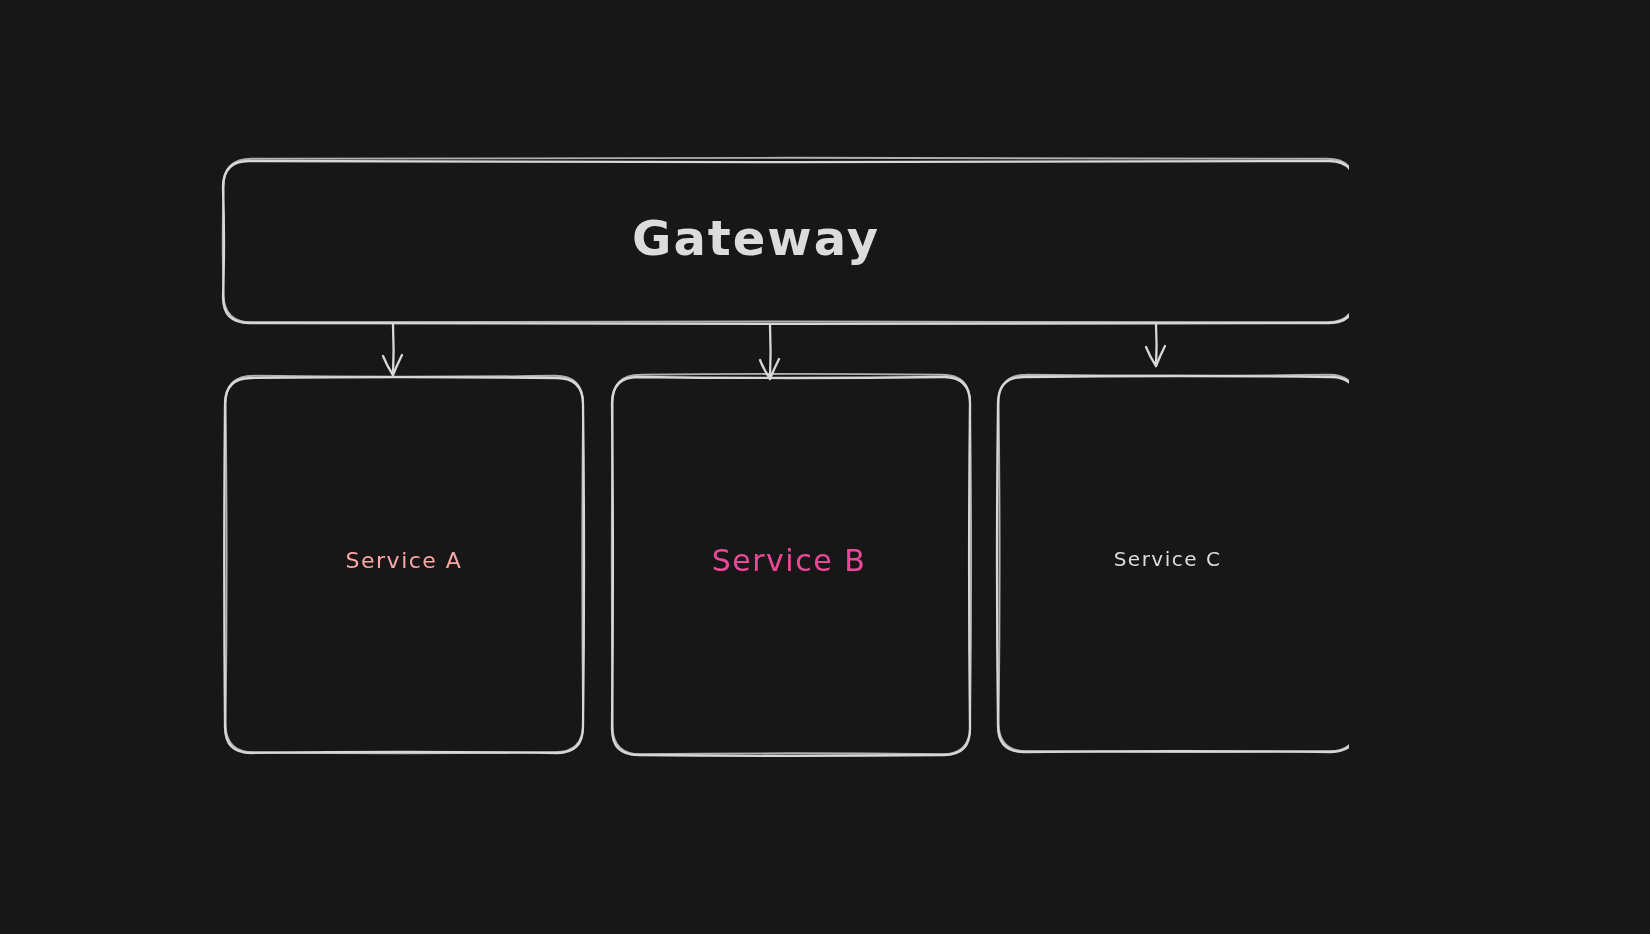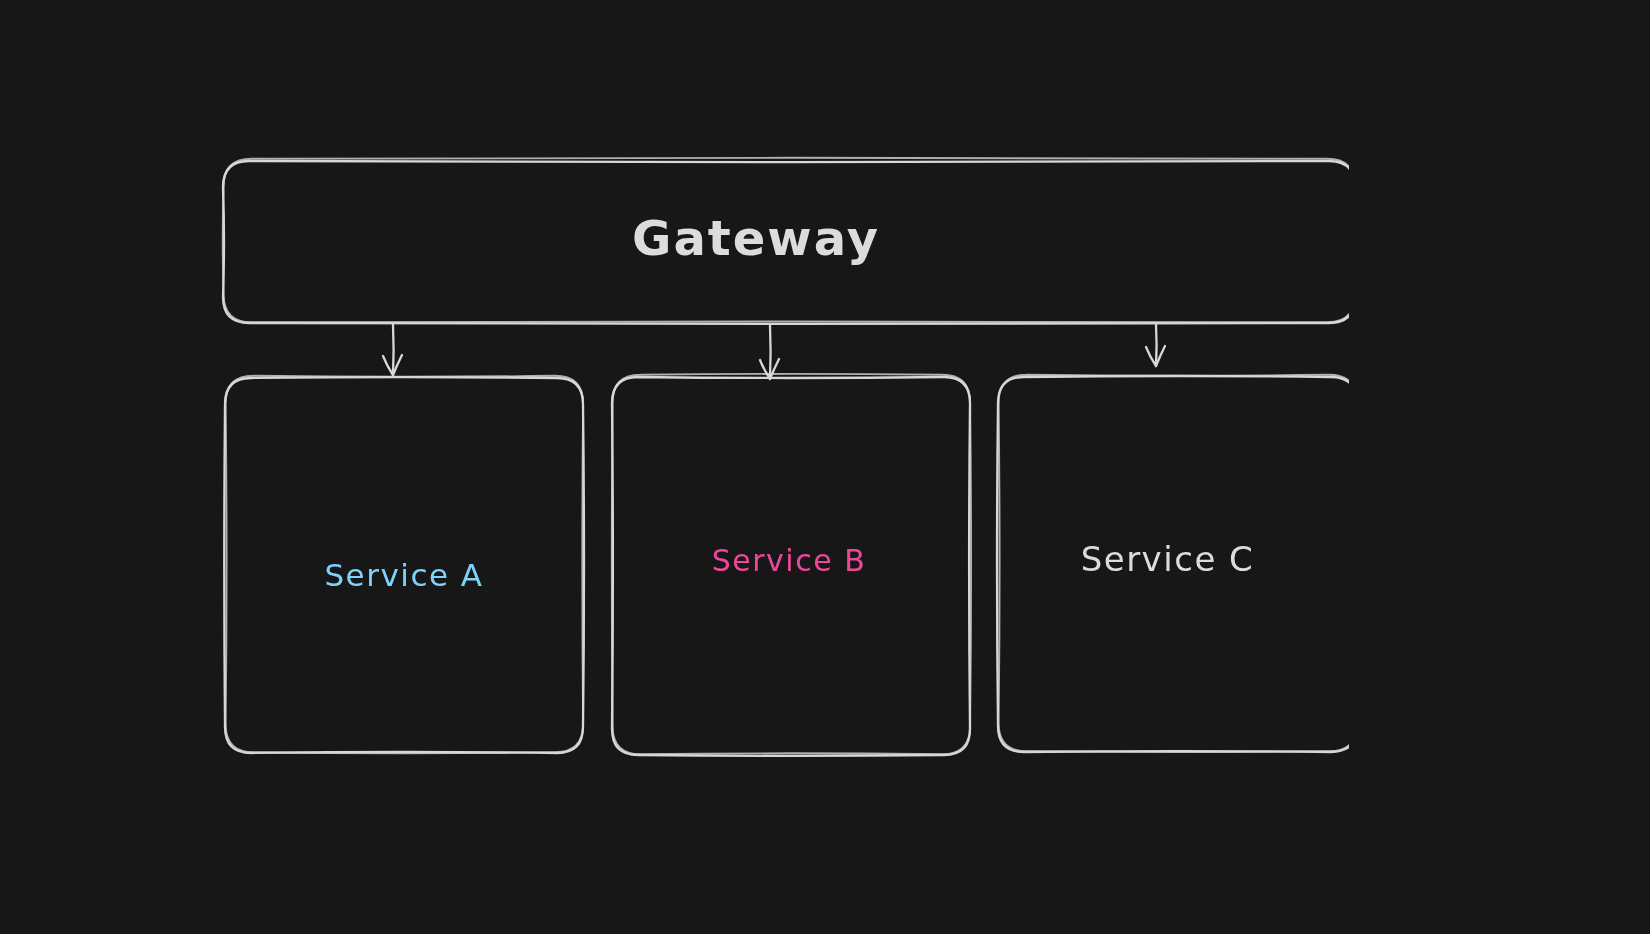--- a/index.html
+++ b/index.html
@@ -62,16 +62,16 @@
         <path d="M 770 325 Q 771.2 352 770 379" fill="none" stroke="#d7d7d7" stroke-width="2.3" stroke-linecap="round" stroke-linejoin="round" opacity="1"></path>
         <path d="M 760 360 Q 764 370 770 379 Q 774 369 779 359" fill="none" stroke="#d7d7d7" stroke-width="2.3" stroke-linecap="round" stroke-linejoin="round" opacity="1"></path>
       </g>
       <g>
         <path d="M 1156 325 Q 1157.2 345.5 1156 366" fill="none" stroke="#d7d7d7" stroke-width="2.3" stroke-linecap="round" stroke-linejoin="round" opacity="1"></path>
         <path d="M 1146 347 Q 1150 357 1156 366 Q 1160 356 1165 346" fill="none" stroke="#d7d7d7" stroke-width="2.3" stroke-linecap="round" stroke-linejoin="round" opacity="1"></path>
       </g>
     </svg>
 
   <div class="node-label title" id="label-0" style="left: 756px; top: 238px; font-size: 48px; color: rgb(220, 220, 220);">Gateway</div>
-  <div class="node-label" id="label-1" style="left: 404px; top: 559.5px; font-size: 31px; color: #7dd3fc; margin-top: 15px;">Service A</div>
+  <div class="node-label" id="label-1" style="left: 404px; top: 559.5px; font-size: 22px; color: #fca5a5;">Service A</div>
   <div class="node-label" id="label-2" style="left: 789px; top: 560px; font-size: 30px; color: #ec4899;">Service B</div>
-  <div class="node-label" id="label-3" style="left: 1167.5px; top: 558.5px; font-size: 34px; color: rgb(220, 220, 220);">Service C</div>
+  <div class="node-label" id="label-3" style="left: 1167.5px; top: 558.5px; font-size: 20px; color: rgb(220, 220, 220);">Service C</div>
 </div>
 
 </body></html>

